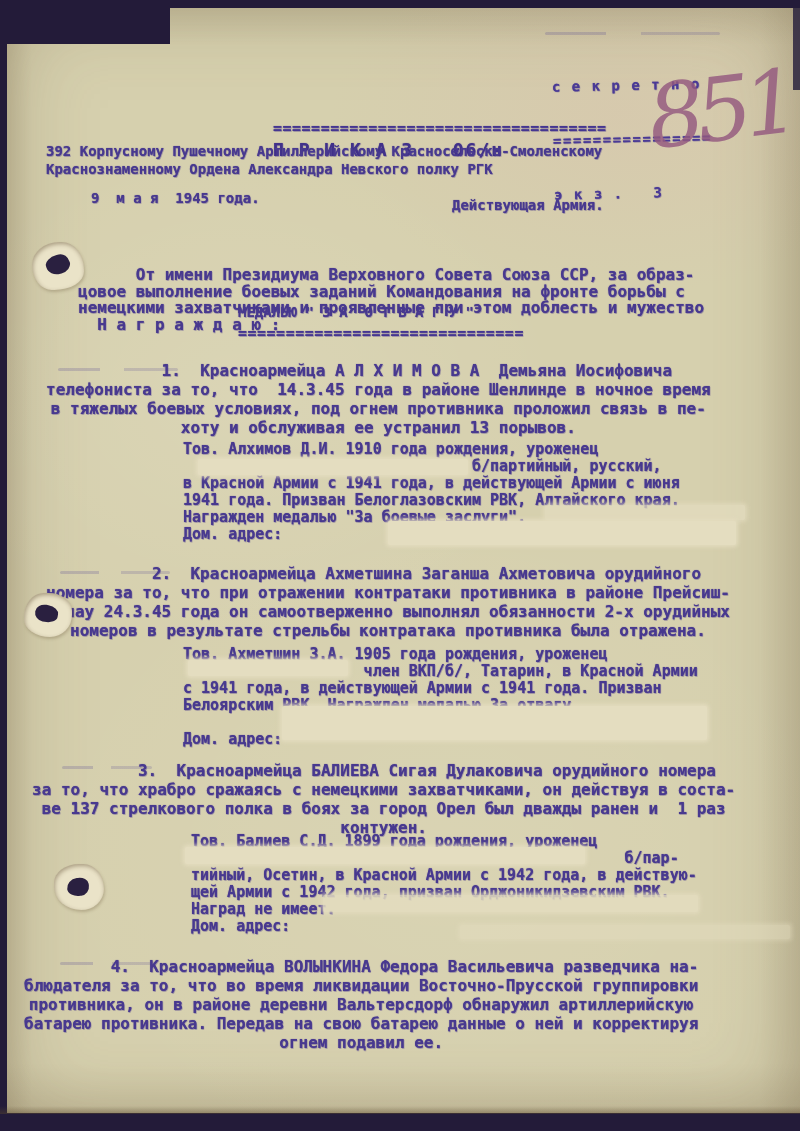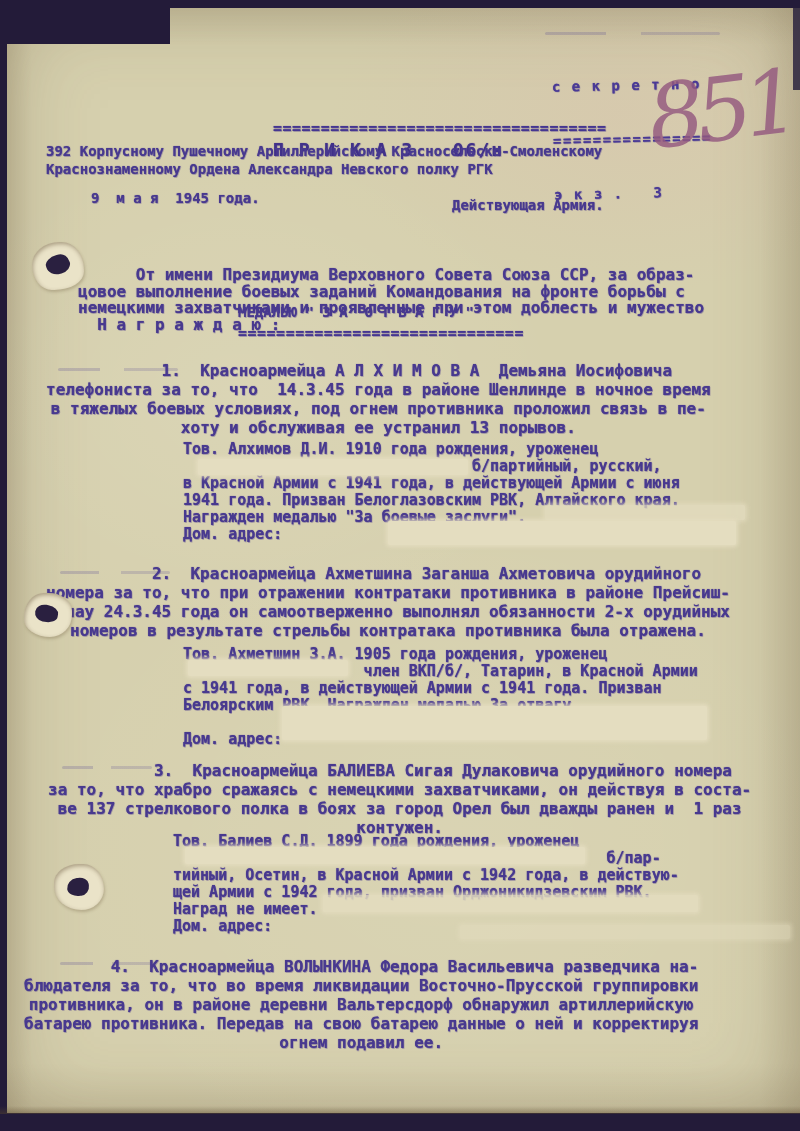--- a/index.html
+++ b/index.html
@@ -94,25 +94,25 @@
 номеров в результате стрельбы контратака противника была отражена.</div>
   <div class="txt detail" style="left:183px;top:646px;">Тов. Ахметшин З.А. 1905 года рождения, уроженец
                     член ВКП/б/, Татарин, в Красной Армии
 с 1941 года, в действующей Армии с 1941 года. Призван
 Белоярским РВК. Награжден медалью За отвагу .
 
 Дом. адрес:</div>
   <div class="redact" style="left:188px;top:660px;width:160px;height:16px;"></div>
   <div class="redact" style="left:282px;top:706px;width:425px;height:34px;"></div>
 
-  <div class="txt cite" style="left:48px;top:761px;">         3.  Красноармейца БАЛИЕВА Сигая Дулаковича орудийного номера
+  <div class="txt cite" style="left:32px;top:761px;">         3.  Красноармейца БАЛИЕВА Сигая Дулаковича орудийного номера
 за то, что храбро сражаясь с немецкими захватчиками, он действуя в соста-
 ве 137 стрелкового полка в боях за город Орел был дважды ранен и  1 раз
 контужен.</div>
-  <div class="txt detail" style="left:173px;top:833px;">Тов. Балиев С.Д. 1899 года рождения, уроженец
+  <div class="txt detail" style="left:191px;top:833px;">Тов. Балиев С.Д. 1899 года рождения, уроженец
                                                 б/пар-
 тийный, Осетин, в Красной Армии с 1942 года, в действую-
 щей Армии с 1942 года, призван Орджоникидзевским РВК.
 Наград не имеет.
 Дом. адрес:</div>
   <div class="redact" style="left:185px;top:847px;width:400px;height:17px;"></div>
   <div class="redact" style="left:323px;top:895px;width:375px;height:17px;opacity:0.85;"></div>
   <div class="redact" style="left:460px;top:925px;width:330px;height:14px;opacity:0.5;"></div>
 
   <div class="txt cite" style="left:24px;top:957px;">         4.  Красноармейца ВОЛЫНКИНА Федора Васильевича разведчика на-

